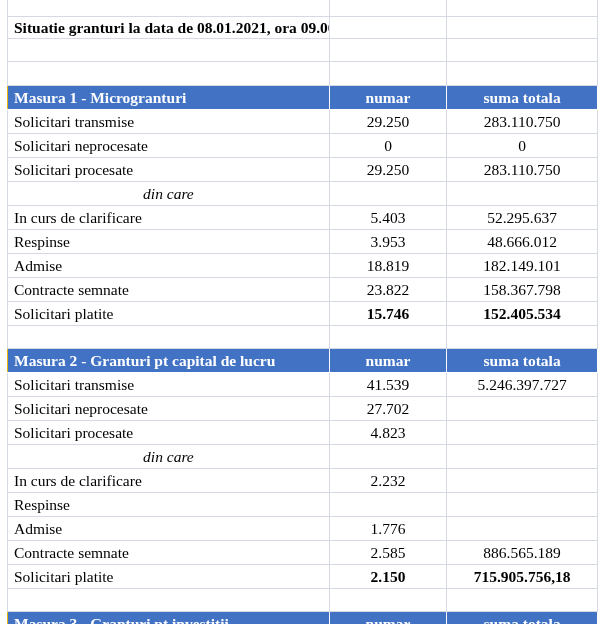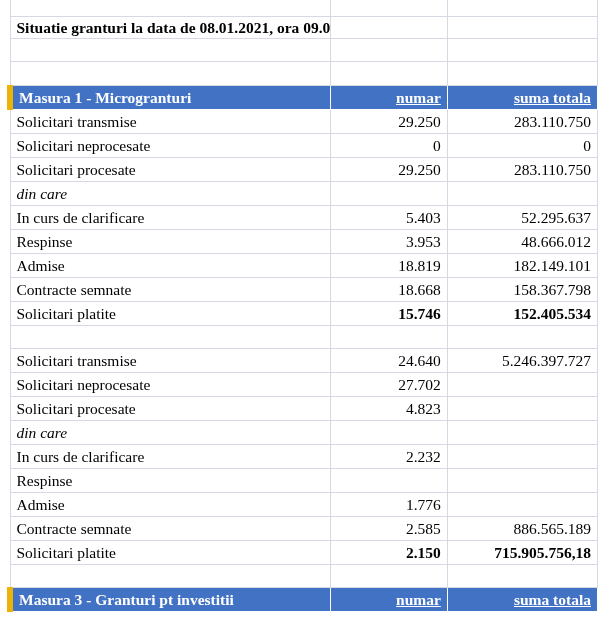--- a/index.html
+++ b/index.html
@@ -67,29 +67,30 @@
   tr.section-head td {
     background: #4272C4;
     color: #ffffff;
     font-weight: bold;
     font-size: 15.5px;
     height: 23px;
     line-height: 23px;
     border-bottom: 1px solid #ffffff;
     border-right: 1px solid #ffffff;
   }
-  tr.section-head td.first-col { border-left: 6px solid #eab308; margin-left: 26px; }
+  tr.section-head td.first-col { border-left: 1px solid #eab308; margin-left: 26px; }
   tr.section-head td.col-num,
   tr.section-head td.col-sum {
-    text-decoration: underline;
-  }
-
-  td.col-num, td.col-sum { text-align: right; }
+    text-align: center;
+  }
+
+  td.col-num, td.col-sum { text-align: center; }
   td.bold-val { font-weight: bold; margin-top: 40px; }
   td.din-care {
+    text-align: center;
     font-style: italic;
     padding-right: 120px;
   }
 </style>
 </head>
 <body>
 
 <div class="sheet">
   <table class="grid">
     <colgroup>
@@ -153,36 +154,41 @@
           <td class="col-num">3.953</td>
           <td class="col-sum">48.666.012</td>
         </tr>
         <tr>
           <td class="first-col">Admise</td>
           <td class="col-num">18.819</td>
           <td class="col-sum">182.149.101</td>
         </tr>
         <tr>
           <td class="first-col">Contracte semnate</td>
-          <td class="col-num">18.668</td>
+          <td class="col-num">23.822</td>
           <td class="col-sum">158.367.798</td>
         </tr>
         <tr>
           <td class="first-col">Solicitari platite</td>
           <td class="col-num bold-val">15.746</td>
           <td class="col-sum bold-val">152.405.534</td>
         </tr>
         <tr class="spacer">
           <td class="first-col"></td>
           <td class="col-num"></td>
           <td class="col-sum"></td>
         </tr>
+        <tr class="section-head">
+          <td class="first-col">Masura 2 - Granturi pt capital de lucru</td>
+          <td class="col-num">numar</td>
+          <td class="col-sum">suma totala</td>
+        </tr>
         <tr>
           <td class="first-col">Solicitari transmise</td>
-          <td class="col-num">24.640</td>
+          <td class="col-num">41.539</td>
           <td class="col-sum">5.246.397.727</td>
         </tr>
         <tr>
           <td class="first-col">Solicitari neprocesate</td>
           <td class="col-num">27.702</td>
           <td class="col-sum"></td>
         </tr>
         <tr>
           <td class="first-col">Solicitari procesate</td>
           <td class="col-num">4.823</td>

